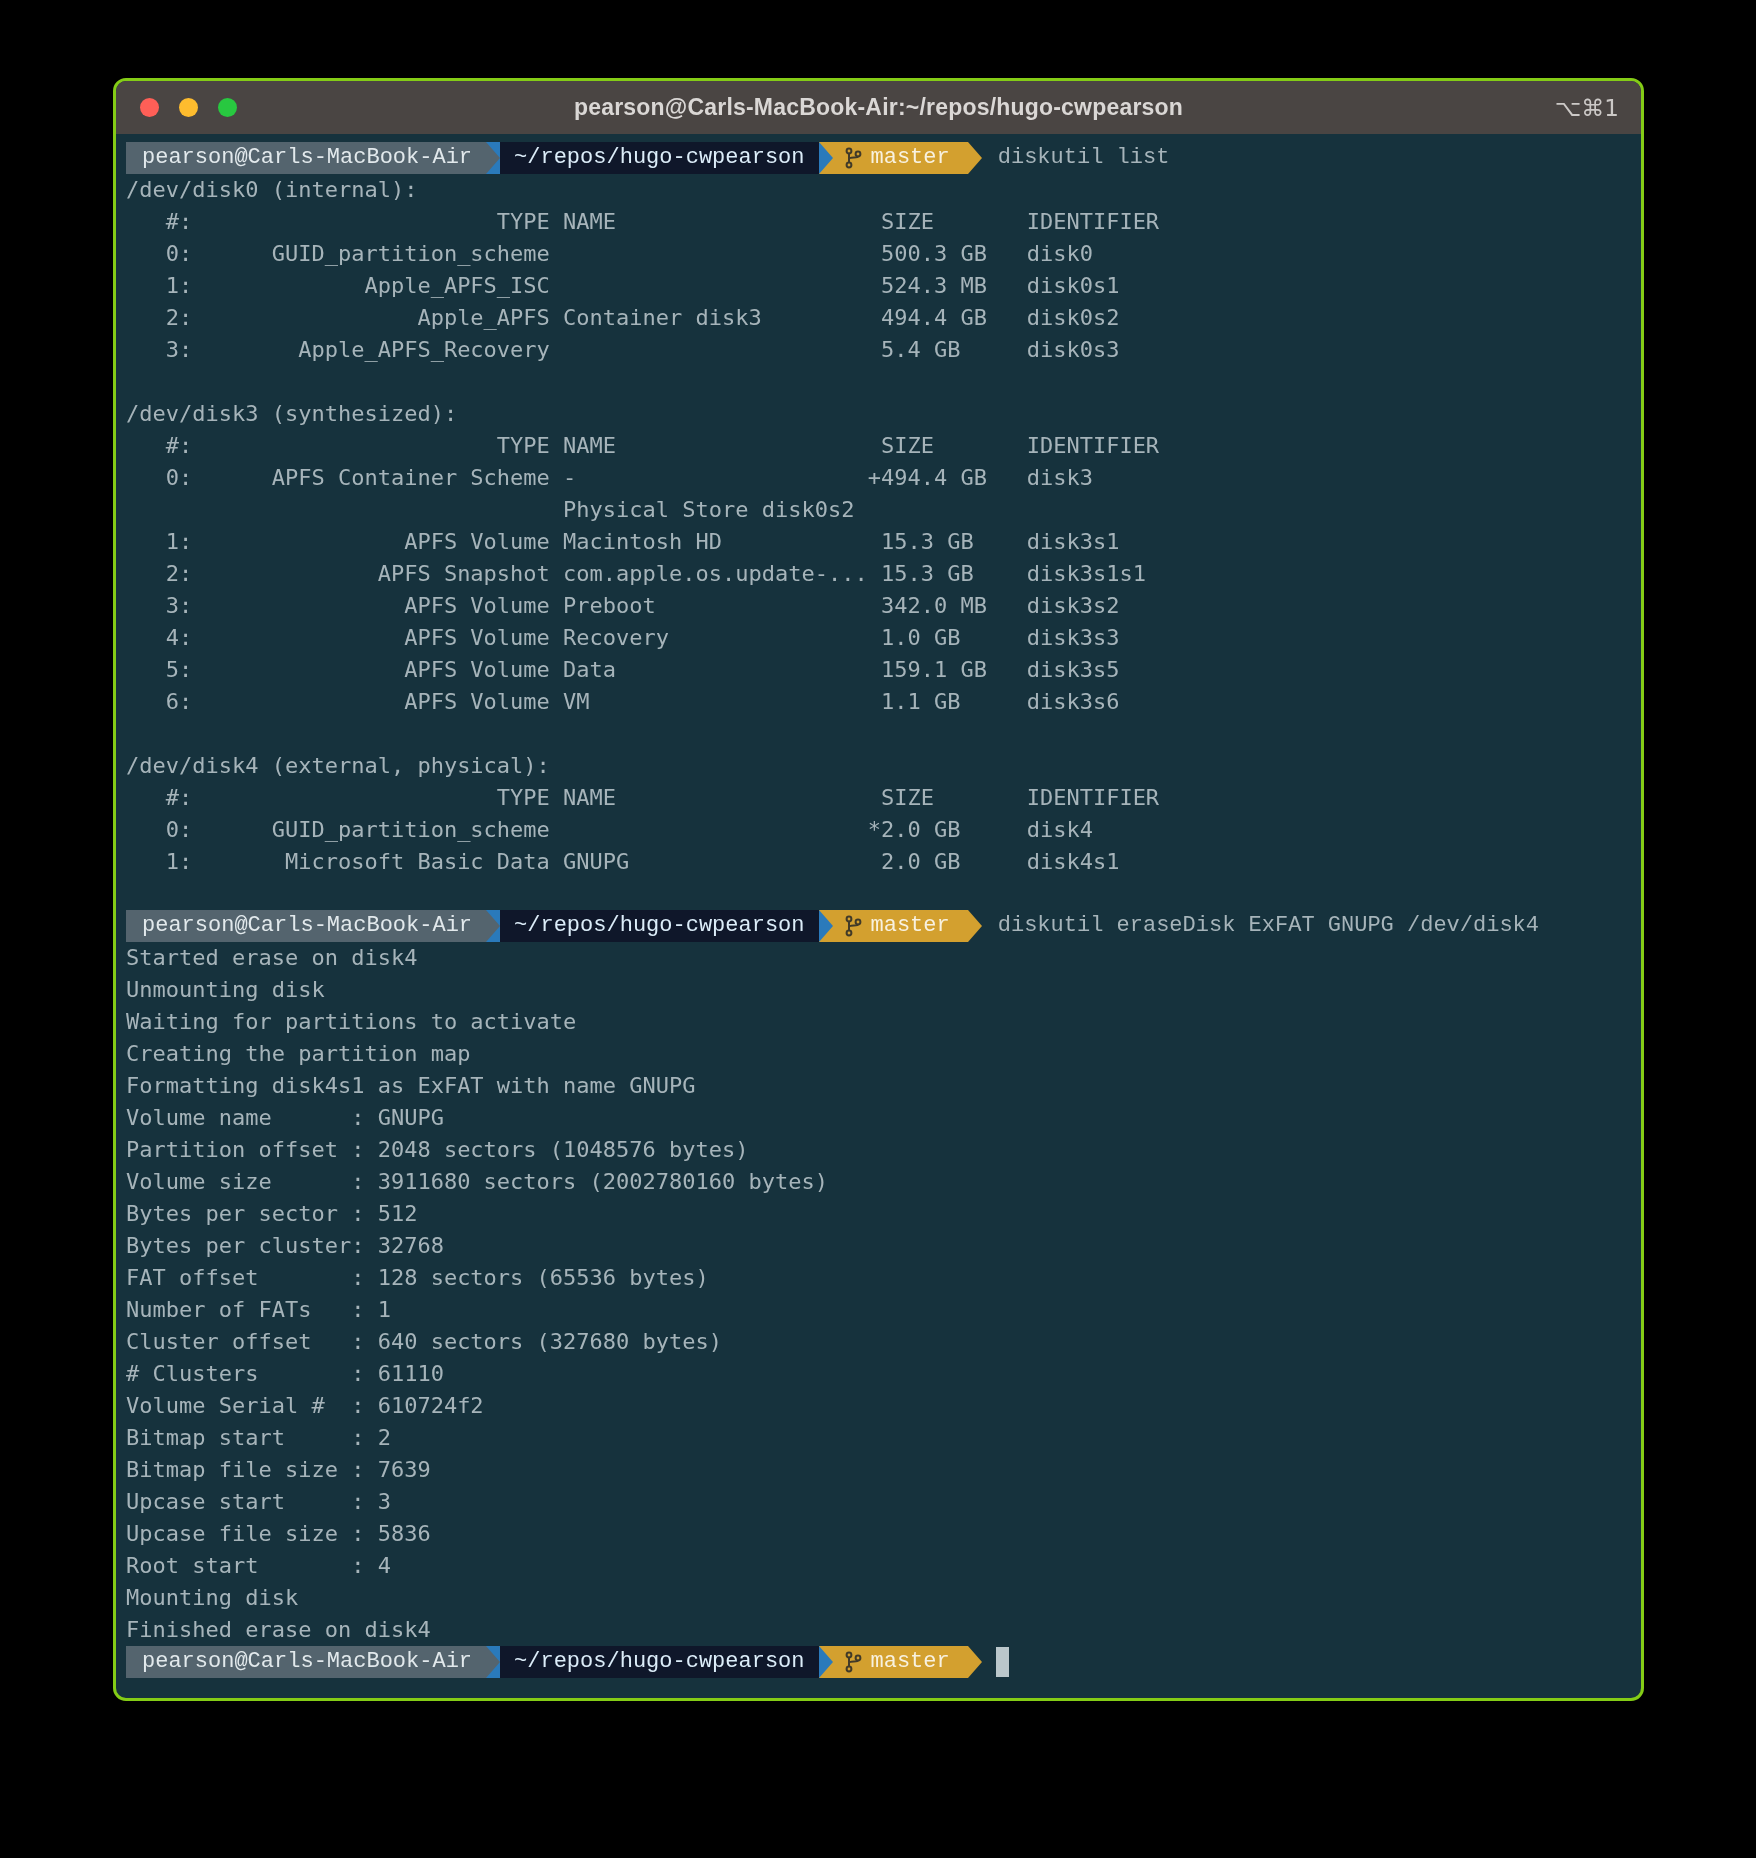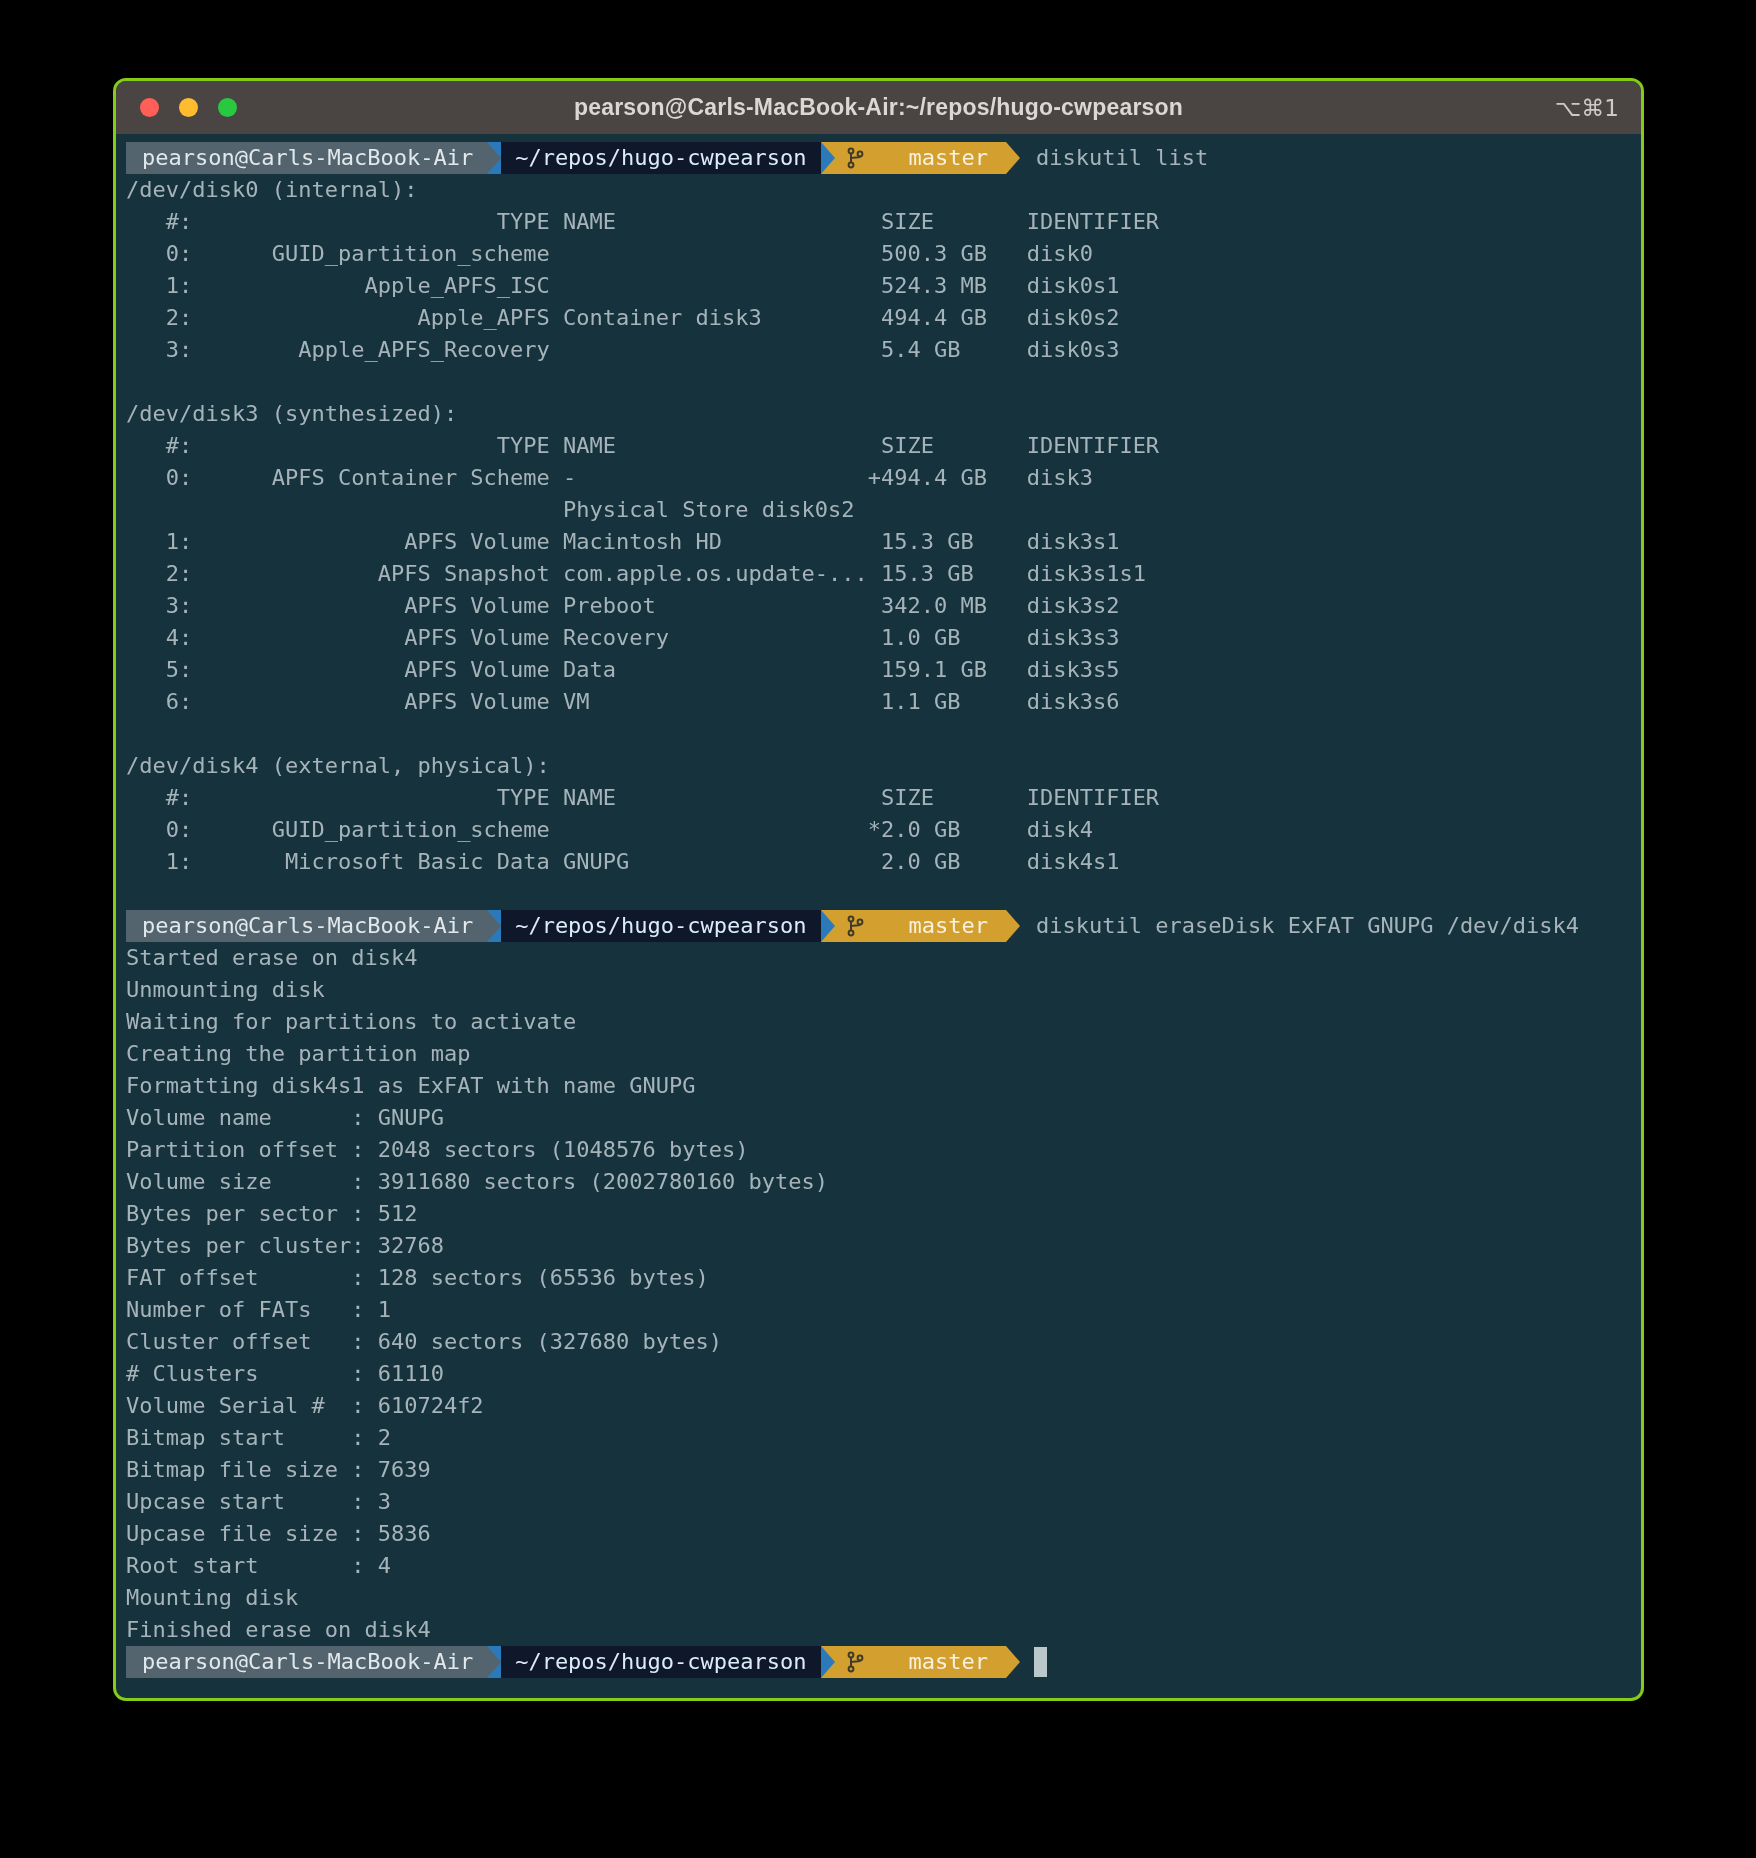--- a/index.html
+++ b/index.html
@@ -38,25 +38,25 @@
     font-size:23px; color:#ccc9c7;
   }
 
   .term {
     padding:8px 10px 20px 10px;
     font-size:22px; line-height:32px;
     color:#a6b4ba;
   }
   .line { white-space:pre; min-height:32px; }
 
-  .prompt-line { display:flex; align-items:flex-end; height:32px; white-space:pre; }
+  .prompt-line { display:flex; align-items:flex-end; height:32px; white-space:pre;font-family:Liberation Mono, monospace; }
   .seg { display:flex; align-items:center; }
   .seg-user   { background:#54646e; color:#e2e9ec; padding:0 14px 0 16px; }
   .seg-path   { background:#0f172a; color:#dcedf9; padding:0 14px; }
-  .seg-branch { background:#d3a02f; color:#f8f1df; padding:0 18px 0 10px;gap:36px; }
+  .seg-branch { background:#d3a02f; color:#f8f1df; padding:0 18px 0 10px; }
   .seg-branch .branch-label { margin-left:8px; }
 
   .arr { width:0; height:32px; border-top:16px solid transparent; border-bottom:16px solid transparent; border-left:14px solid transparent; }
   .arr-user-path   { border-left-color:#54646e; border-top-color:#2a7abb; border-bottom-color:#2a7abb; }
   .arr-path-branch { border-left-color:#2a7abb; border-top-color:#d3a02f; border-bottom-color:#d3a02f; }
   .arr-branch-term { border-left-color:#d3a02f; }
 
   .cmd { display:flex; align-items:center; padding-left:16px; color:#a6b4ba; }
 
   .cursor { width:13px; height:30px; background:#bac7cb; margin-left:14px; align-self:center; }

